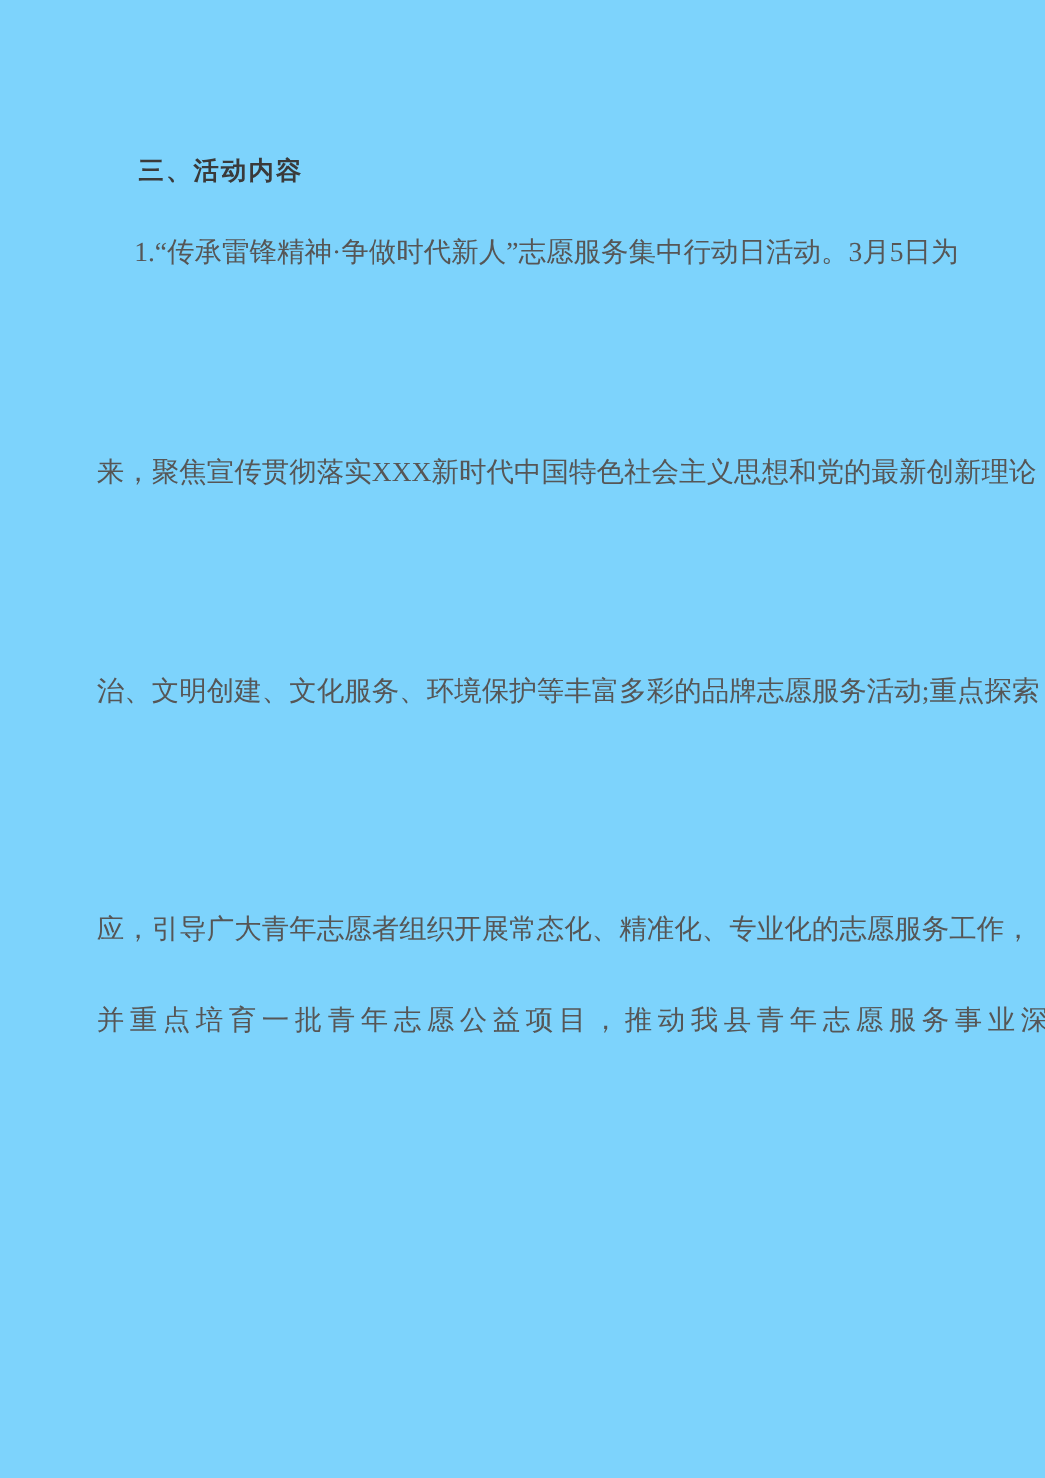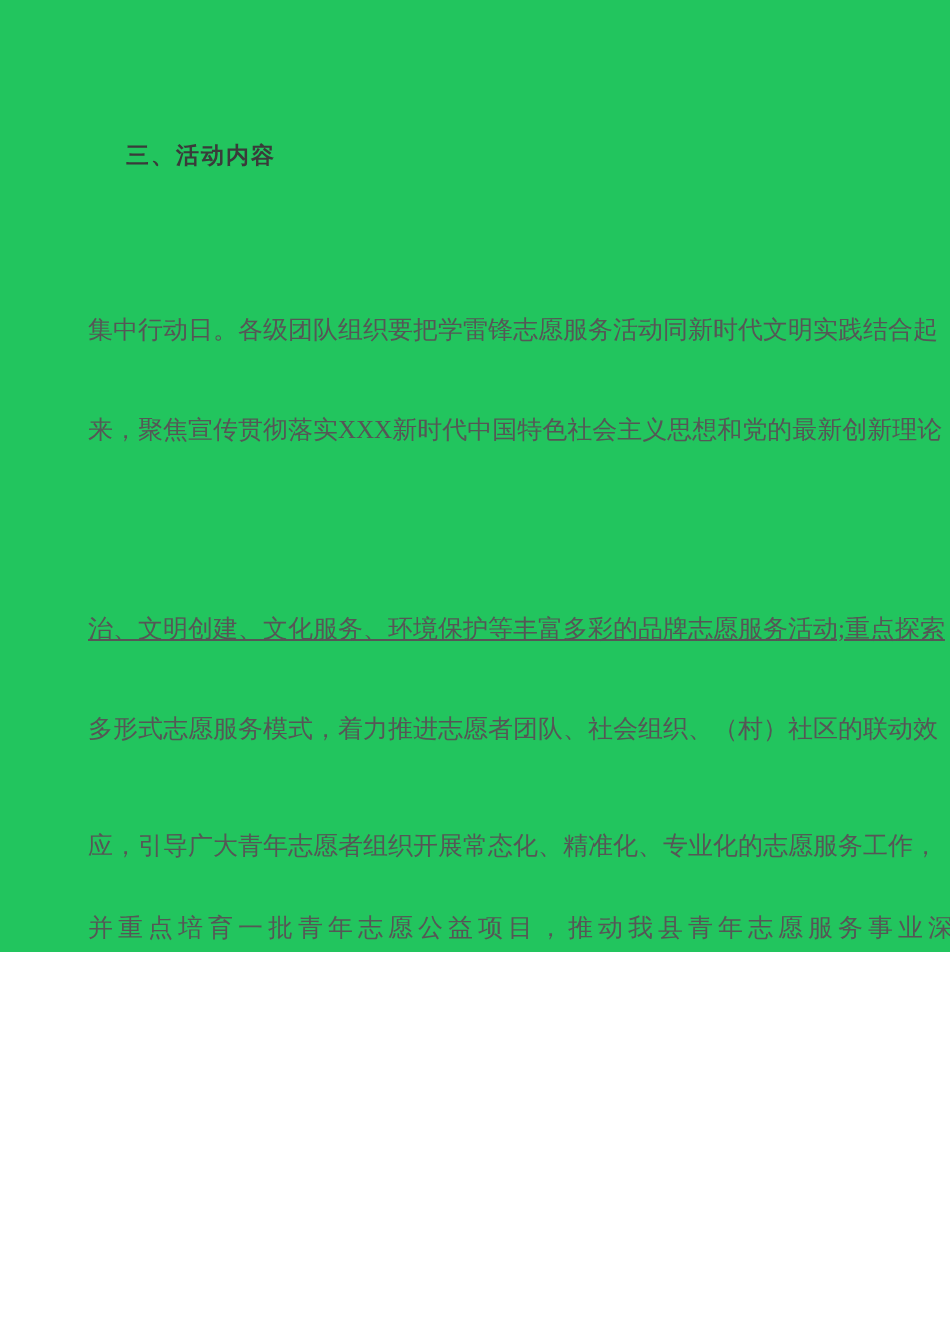--- a/index.html
+++ b/index.html
@@ -3,22 +3,22 @@
 <meta charset="utf-8">
 <style>
   html, body {
     margin: 0;
     padding: 0;
     background: #ffffff;
   }
   .page {
     position: relative;
     width: 950px;
-    height: 952px;
-    background: #22c55e;
+    height: 1344px;
+    background: #7dd3fc;
     overflow: hidden;
     font-family: "Liberation Serif", "DejaVu Serif", serif;
   }
   .section-heading {
     position: absolute;
     left: 126px;
     top: 140px;
     font-size: 23px;
     font-weight: bold;
     color: #3a3a3a;
@@ -42,37 +42,36 @@
   }
   .doc-line.last-line {
     text-align: left;
     text-align-last: left;
     letter-spacing: 5px;
   }
   .l1 { top: 215px; }
   .l2 { top: 315px; }
   .l3 { top: 415px; }
   .l4 { top: 514px; }
-  .l5 { top: 614px; text-decoration: underline; }
+  .l5 { top: 614px; }
   .l6 { top: 714px; }
   .l7 { top: 814px; margin-top: 17px; }
   .l8 { top: 913px; }
 </style>
 </head>
 <body>
 
 <div class="page">
   <div class="section-heading">三、活动内容</div>
 
+  <div class="doc-line first-line l1">1.“传承雷锋精神·争做时代新人”志愿服务集中行动日活动。3月5日为</div>
 
-  <div class="doc-line l2">集中行动日。各级团队组织要把学雷锋志愿服务活动同新时代文明实践结合起</div>
 
   <div class="doc-line l3">来，聚焦宣传贯彻落实XXX新时代中国特色社会主义思想和党的最新创新理论，</div>
 
 
   <div class="doc-line l5">治、文明创建、文化服务、环境保护等丰富多彩的品牌志愿服务活动;重点探索</div>
 
-  <div class="doc-line l6">多形式志愿服务模式，着力推进志愿者团队、社会组织、（村）社区的联动效</div>
 
   <div class="doc-line l7">应，引导广大青年志愿者组织开展常态化、精准化、专业化的志愿服务工作，</div>
 
   <div class="doc-line last-line l8">并重点培育一批青年志愿公益项目，推动我县青年志愿服务事业深化发展。</div>
 </div>
 
 </body></html>

